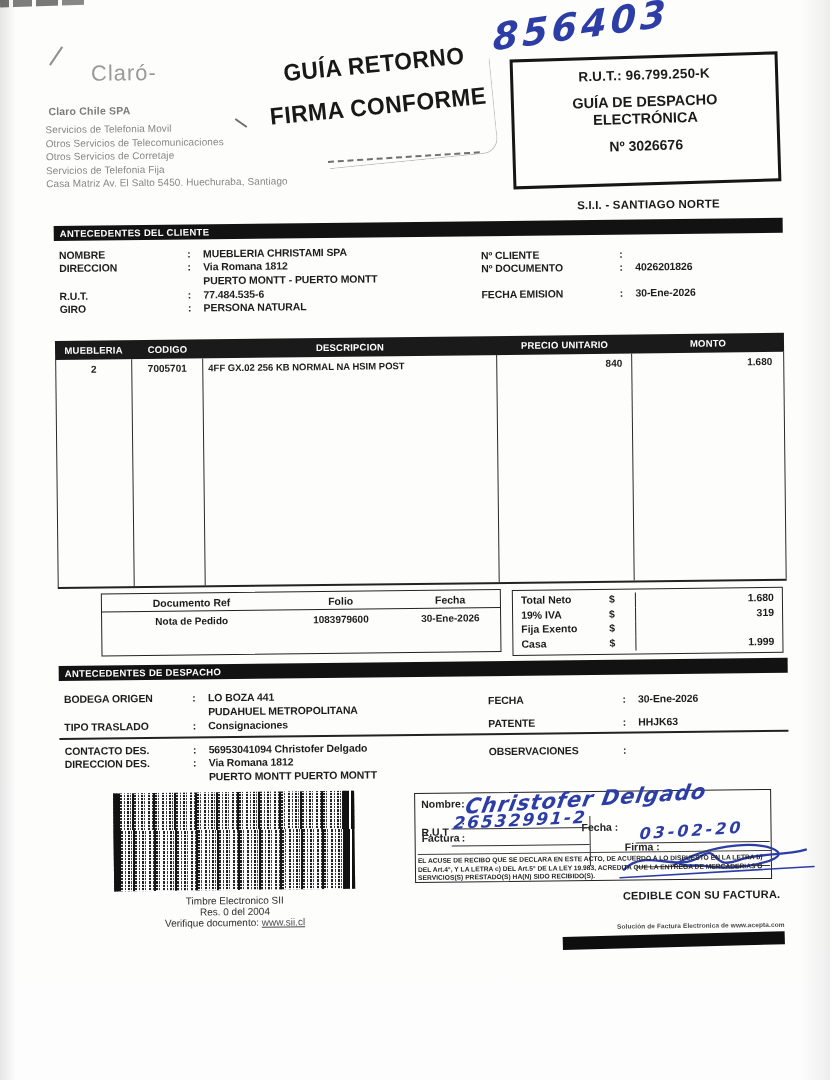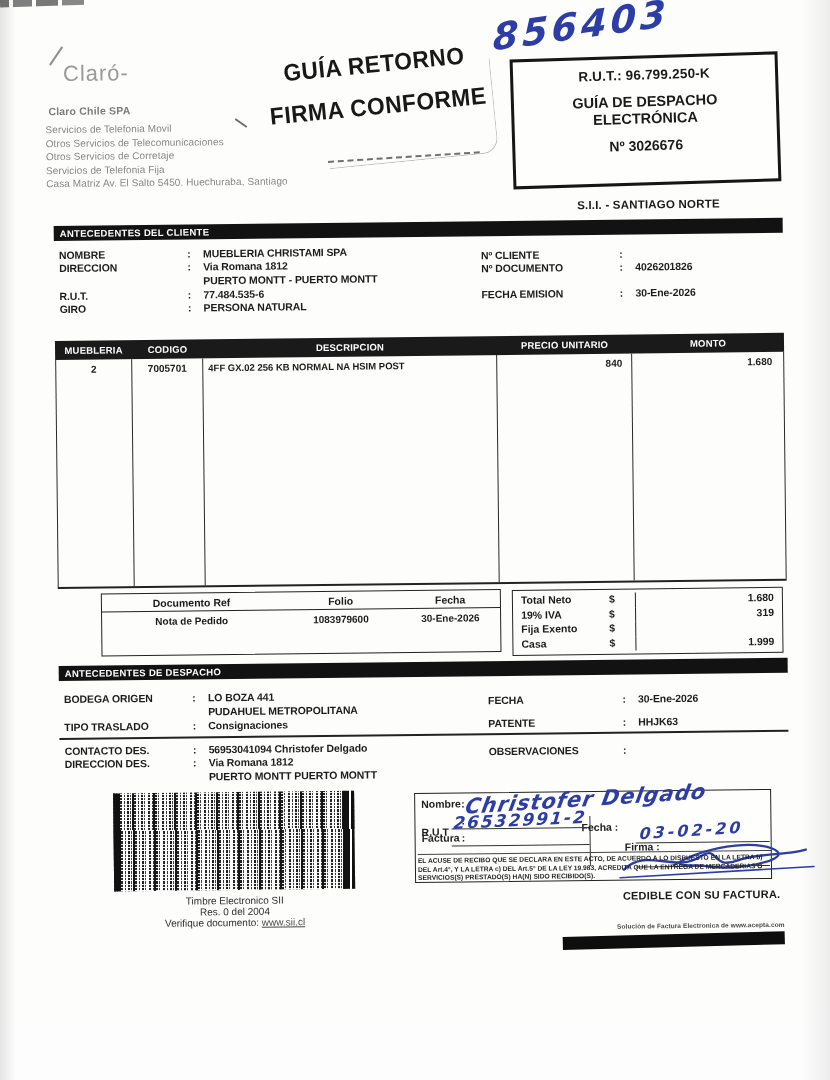--- a/index.html
+++ b/index.html
@@ -22,21 +22,21 @@
   .pen-slash { position:absolute; background:#8f8f8f; }
 
   .doc { position:absolute; inset:0; transform:rotate(-0.65deg); transform-origin:415px 520px; }
   .abs { position:absolute; }
 
   
   .hand { color:#2c3da6; font-family:"DejaVu Sans", sans-serif; font-style:italic; }
   .hand-number { font-size:37px; font-weight:600; letter-spacing:4px; transform:rotate(-8deg) skewX(-10deg); }
 
   
-  .logo { font-size:22px; letter-spacing:1px; color:#9a9a9a; font-weight:400; }
+  .logo { font-size:22px; letter-spacing:1px; color:#9a9a9a; font-weight:400;margin-left:28px; }
   .sender-company { font-size:10.5px; color:#7c7c7c; font-weight:600; letter-spacing:.2px; }
   .sender-line { font-size:10px; color:#878787; font-weight:500; letter-spacing:.1px; line-height:13.5px; }
 
   
   .stamp { transform:rotate(-5deg); }
   .stamp-line { font-size:24px; font-weight:800; color:#181818; letter-spacing:.5px;
     transform:scaleX(.95); white-space:nowrap; }
   .sticker-edge { position:absolute; border-right:1.5px solid #c2c2c2; border-bottom:1.5px solid #bdbdbd;
     border-bottom-right-radius:16px; }
   .stamp-dash { border-top:2px dashed #6f6f6f; transform:rotate(-3deg); }

